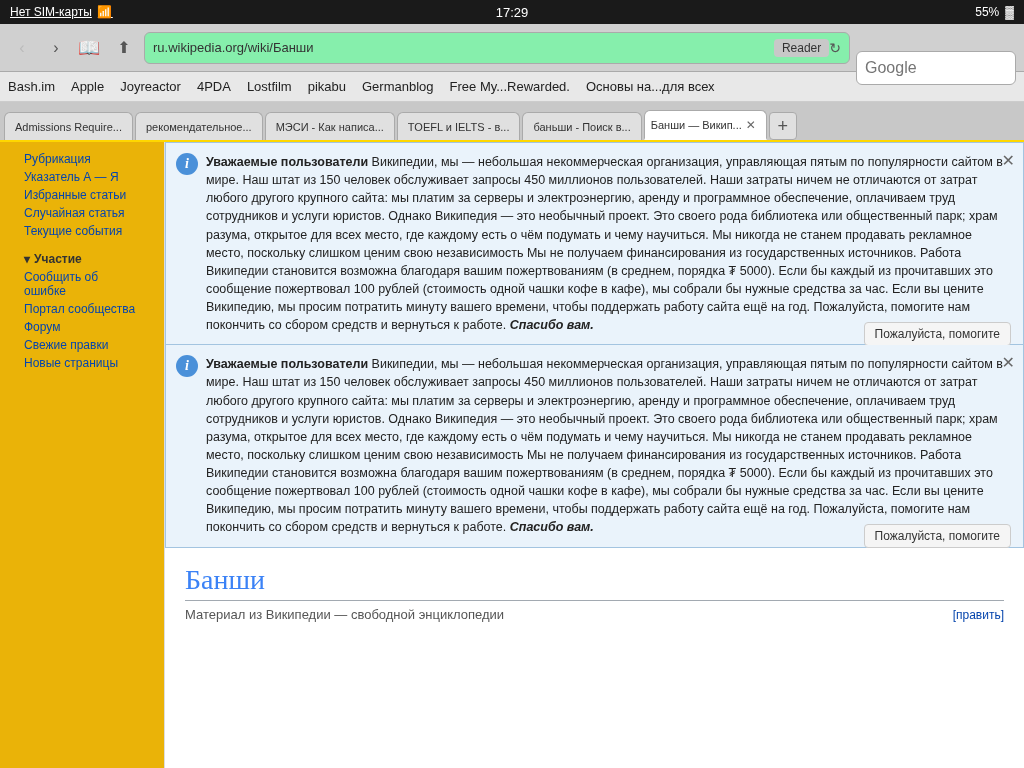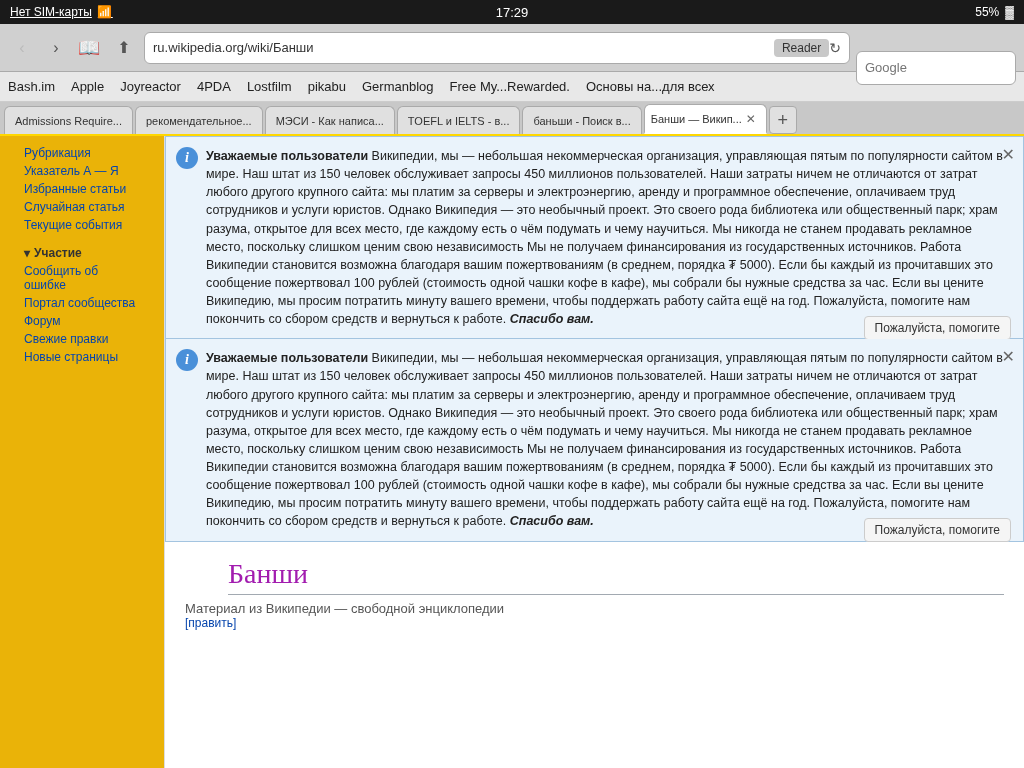--- a/index.html
+++ b/index.html
@@ -38,21 +38,21 @@
       cursor: pointer;
       border: none; background: transparent;
     }
     .nav-btn.disabled { color: #bbb; }
     .bookmark-btn { font-size: 18px; }
     .share-btn { font-size: 16px; }
 
     .address-bar {
       flex: 1;
       height: 32px;
-      background: #ffffff;
+      background: #86efac;
       border: 1px solid #aaa;
       border-radius: 6px;
       display: flex;
       align-items: center;
       padding: 0 8px;
       font-size: 13px;
       color: #333;
     }
     .address-text { flex: 1; }
     .reader-btn {
@@ -66,21 +66,21 @@
     }
     .refresh-btn { color: #555; font-size: 14px; cursor: pointer; }
 
     .search-bar {
       width: 160px;
       height: 32px;
       background: #fff;
       border: 1px solid #aaa;
       border-radius: 6px;
       padding: 16px 8px;
-      font-size: 13px;
+      font-size: 16px;
       color: #999;
       margin-top: 40px;
     }
 
     
     .bookmarks-bar {
       background: #e8e8e8;
       height: 30px;
       display: flex;
       align-items: center;
@@ -88,21 +88,21 @@
       gap: 16px;
       border-bottom: 1px solid #ccc;
       font-size: 13px;
       color: #222;
     }
     .bookmark-item { cursor: pointer; white-space: nowrap; }
 
     
     .tabs-bar {
       background: #c8c8c8;
-      height: 34px;
+      height: 40px;
       display: flex;
       align-items: flex-end;
       padding: 0 4px;
       gap: 2px;
       border-bottom: 2px solid #ffd700;
     }
     .tab {
       height: 28px;
       background: #e0e0e0;
       border: 1px solid #aaa;
@@ -234,31 +234,29 @@
     .article-content {
       padding: 16px 20px;
     }
     .article-title {
       font-size: 28px;
       font-weight: normal;
       font-family: 'Linux Libertine', Georgia, serif;
       border-bottom: 1px solid #a2a9b1;
       padding-bottom: 4px;
       margin-bottom: 6px;
-      color: #a21caf;
-      margin-left: 43px;
+      color: #3b82f6;
     }
     .article-subtitle {
       font-size: 13px;
       color: #555;
       margin-bottom: 10px;
       display: flex;
       justify-content: space-between;
       align-items: baseline;
-      flex-direction: column;
     }
     .article-subtitle a {
       color: #0645ad;
       text-decoration: none;
     }
     .edit-link {
       font-size: 12px;
       color: #0645ad;
       text-decoration: none;
     }

